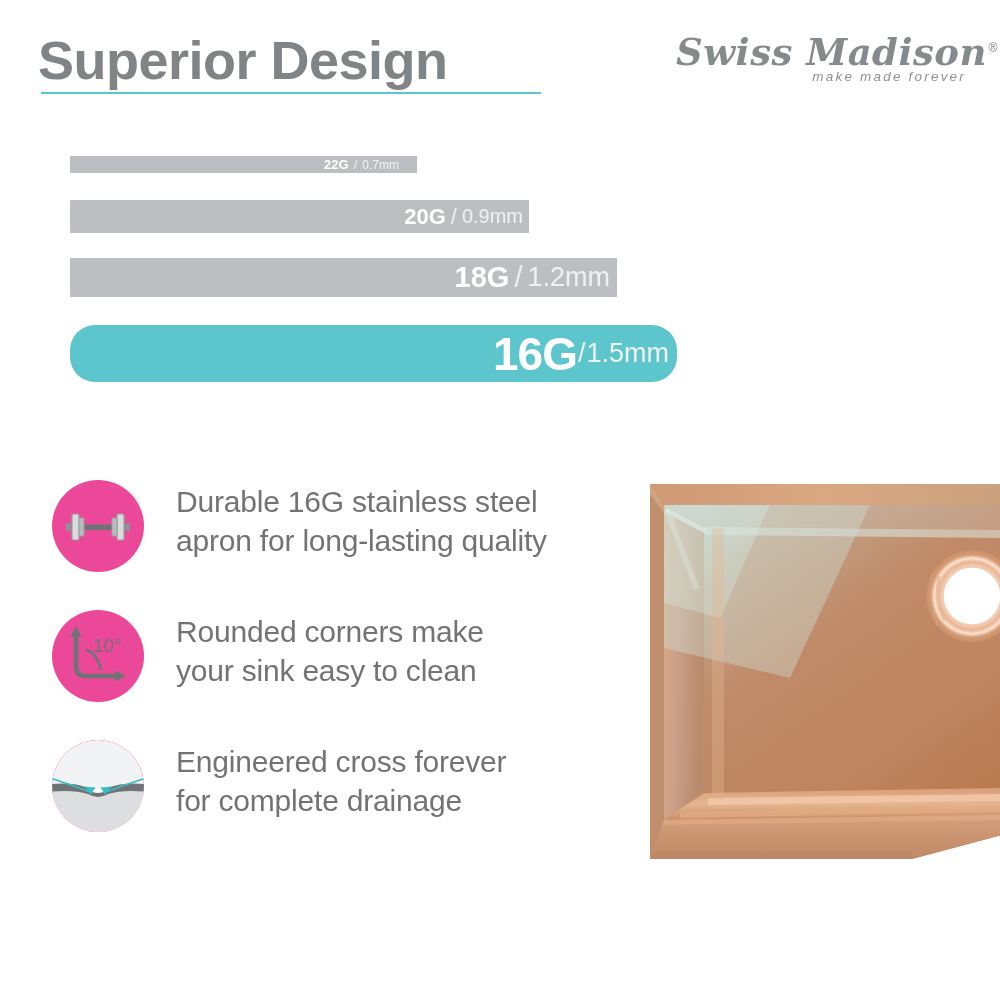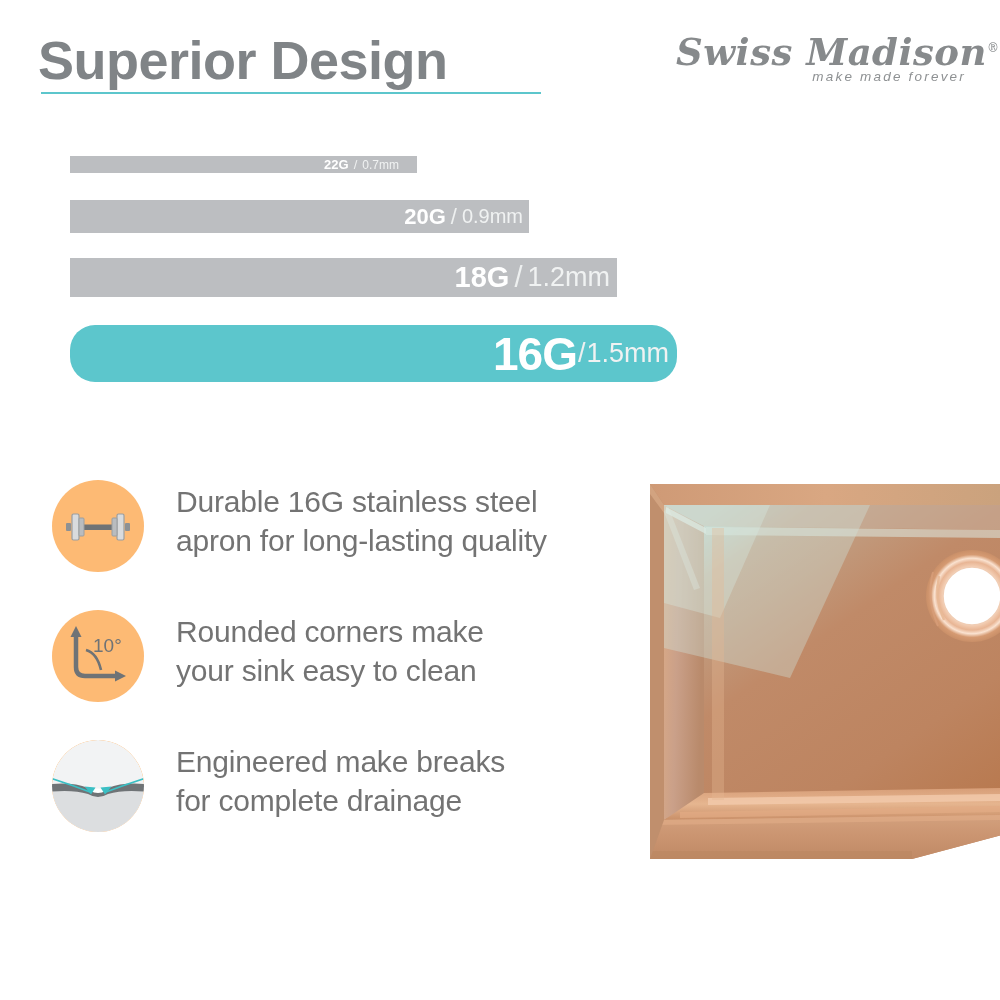--- a/index.html
+++ b/index.html
@@ -115,21 +115,21 @@
   .bar-4 .sep { padding: 0 1px; font-size: 27px; }
 
   
   .features { position: absolute; left: 52px; top: 472px; width: 560px; }
   .feature { position: relative; height: 130px; }
   .feat-icon {
     position: absolute;
     left: 0; top: 8px;
     width: 92px; height: 92px;
     border-radius: 50%;
-    background: #fdba74;
+    background: #ec4899;
     overflow: hidden;
   }
   .feat-text {
     position: absolute;
     left: 124px; top: 10px;
     width: 430px;
     font-size: 30px;
     font-weight: 300;
     color: #737373;
     line-height: 39px;
@@ -241,21 +241,21 @@
             <path d="M-5 44.5 Q20 41.5 36 48 Q46 54.5 56 48 Q72 41.5 97 44.5 L97 52 Q72 49 56 54 Q46 60 36 54 Q20 49 -5 52 Z" fill="#6f7376"></path>
             <path d="M38 50.5 Q46 55.5 54 50.5 Q46 46.5 38 50.5 Z" fill="#ffffff"></path>
             <path d="M-2 38 Q20 45 38 52" fill="none" stroke="#3bbfc4" stroke-width="1.8"></path>
             <path d="M94 38 Q72 45 54 52" fill="none" stroke="#3bbfc4" stroke-width="1.8"></path>
             <polygon points="39,54.5 32.5,46.5 43.5,47.5" fill="#3bbfc4"></polygon>
             <polygon points="53,54.5 59.5,46.5 48.5,47.5" fill="#3bbfc4"></polygon>
           </g>
         </svg>
       </div>
       <div class="feat-text">
-        <span class="ln">Engineered make breaks</span>
+        <span class="ln">Engineered cross forever</span>
         <span class="ln">for complete drainage</span>
       </div>
     </div>
 
   </div>
 
   <div class="sink">
     <svg width="382" height="430" viewBox="0 0 382 430">
       <defs>
         <linearGradient id="apronG" x1="0" y1="0" x2="1" y2="0">

